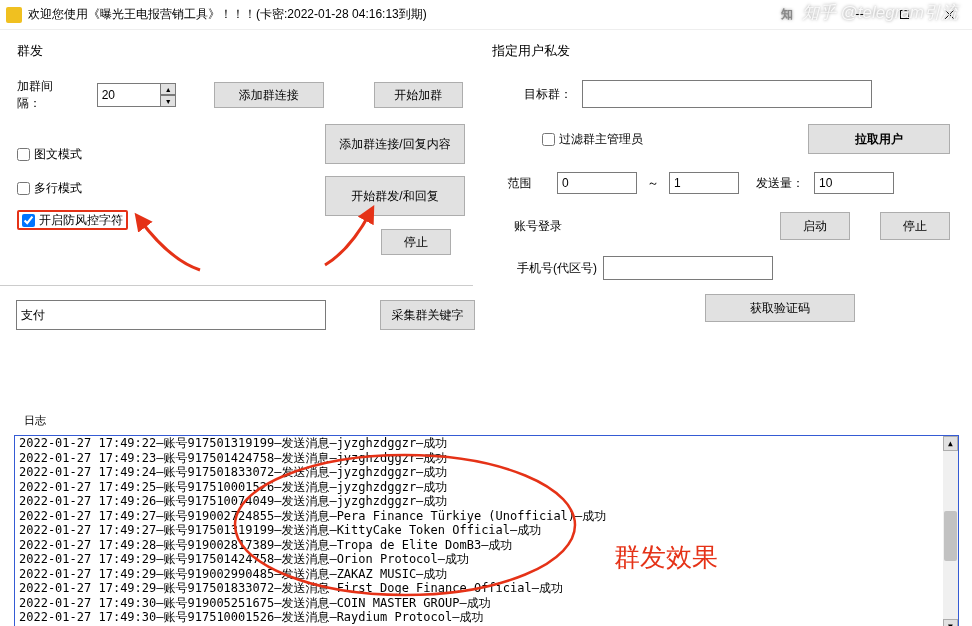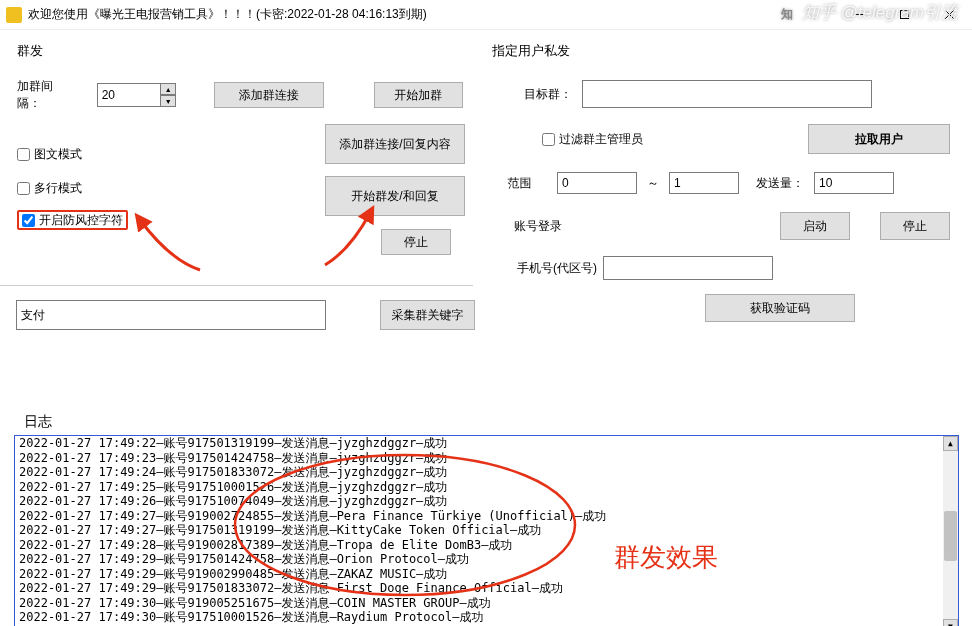--- a/index.html
+++ b/index.html
@@ -118,21 +118,21 @@
     background: rgba(255,255,255,0.85);
     color:#888; font-size:12px; font-weight:bold;
     display:inline-flex; align-items:center; justify-content:center;
     border-radius:3px; margin-right:6px;
     font-style:normal;
   }
 
   svg.arrow { position:absolute; pointer-events:none; overflow:visible; }
   svg.ellipse { position:absolute; pointer-events:none; }
 
-  .log-title { position:absolute; left:24px; top:383px; font-size:14px; }
+  .log-title { position:absolute; left:24px; top:383px; font-size:11px; }
 </style>
 </head>
 <body>
 
 <div class="titlebar">
   <div class="app-icon"></div>
   <div class="title-text">欢迎您使用《曝光王电报营销工具》！！！(卡密:2022-01-28 04:16:13到期)</div>
   <div class="spacer"></div>
   <div class="wbtn">
     <svg viewBox="0 0 11 11">

